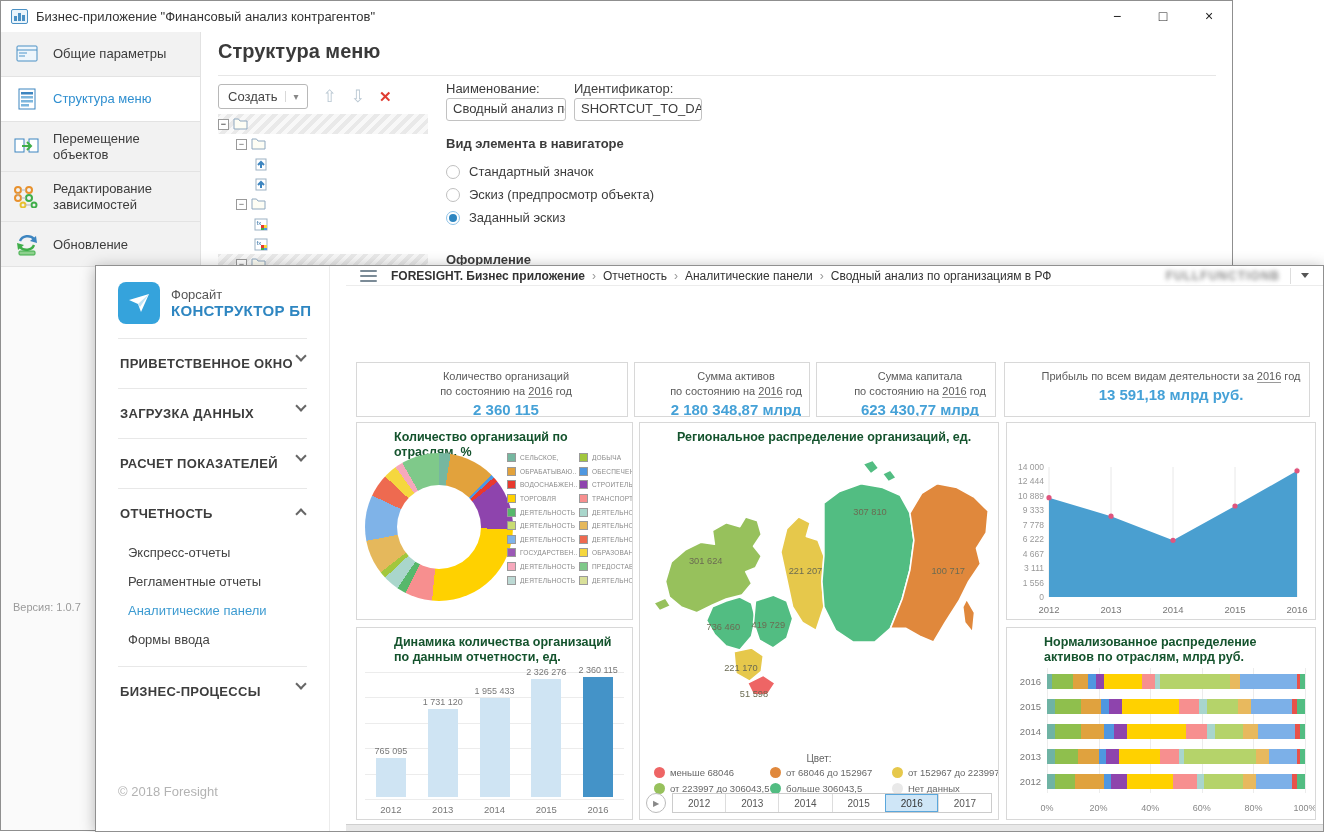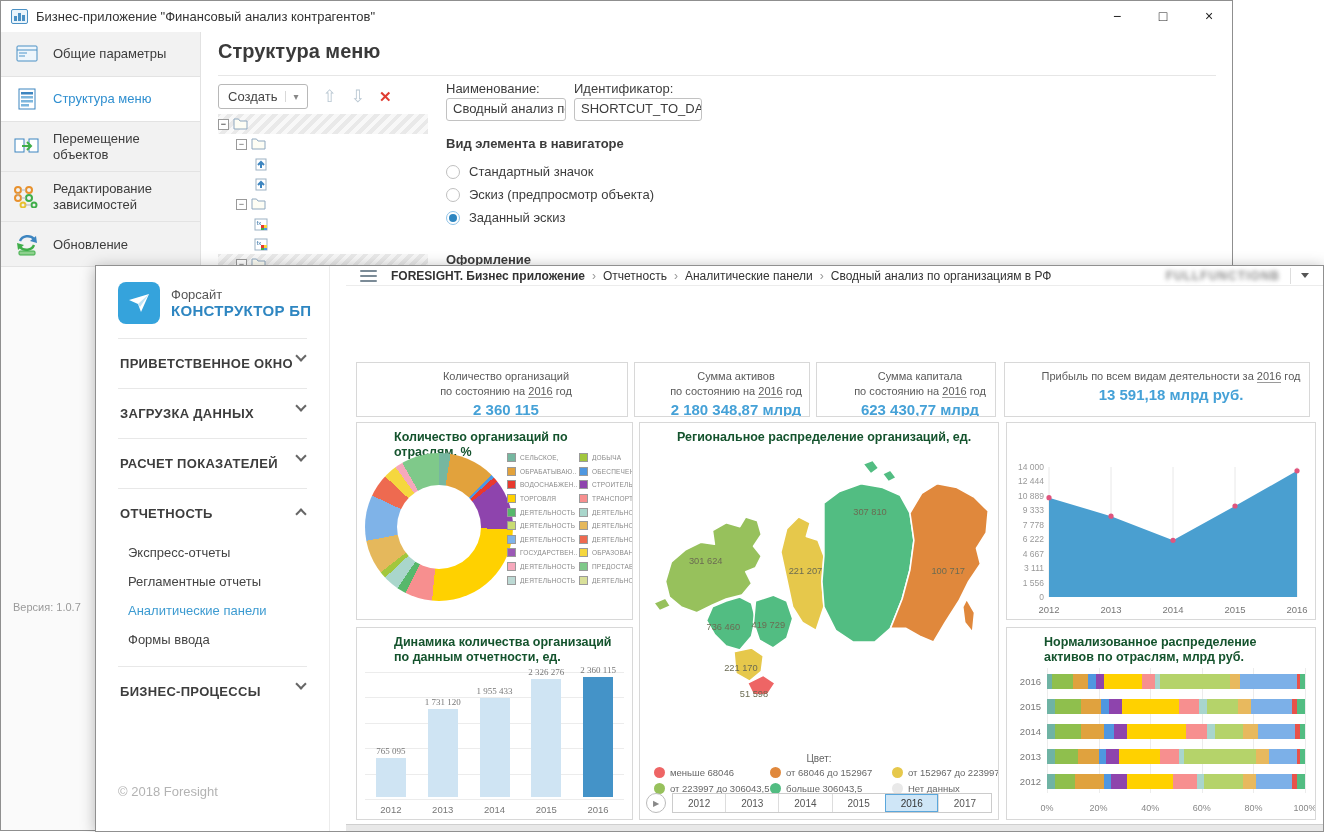--- a/index.html
+++ b/index.html
@@ -113,21 +113,21 @@
   .years { flex:1; display:flex; border:1px solid #ccc; height:20px; background:#fff; }
   .year { flex:1; display:flex; align-items:center; justify-content:center; font-size:10px; color:#555; border-left:1px solid #ddd; }
   .year:first-child { border-left:none; }
   .year.sel { background:#cfe6f7; outline:1px solid #5aa7dc; outline-offset:-1px; color:#333; }
 
   
   .bar-plot { position:absolute; left:8px; right:8px; top:44px; bottom:22px; }
   .grid-h { position:absolute; left:0; right:0; height:1px; background:#ececec; }
   .bar { position:absolute; bottom:0; background:#cfe4f3; }
   .bar.hl { background:#4493c8; }
-  .bar-val { position:absolute; font-size:9px; color:#777; white-space:nowrap; transform:translateX(-50%);font-family:Liberation Serif, serif; }
+  .bar-val { position:absolute; font-size:9px; color:#777; white-space:nowrap; transform:translateX(-50%); }
   .bar-x { position:absolute; bottom:-18px; font-size:9.5px; color:#777; transform:translateX(-50%); }
 
   
   .stack-plot { position:absolute; left:40px; right:10px; top:40px; bottom:26px; }
   .grid-v { position:absolute; top:0; bottom:0; width:1px; background:#ececec; }
   .stack-row { position:absolute; left:0; right:0; height:15px; display:flex; }
   .stack-label { position:absolute; font-size:9.5px; color:#777; width:30px; text-align:right; }
   .stack-x { position:absolute; bottom:-20px; font-size:9px; color:#888; transform:translateX(-50%); }
   .hscroll { position:absolute; left:0; right:0; bottom:0; height:7px; background:#e8e8e8; border-top:1px solid #cfcfcf; }
 </style>

